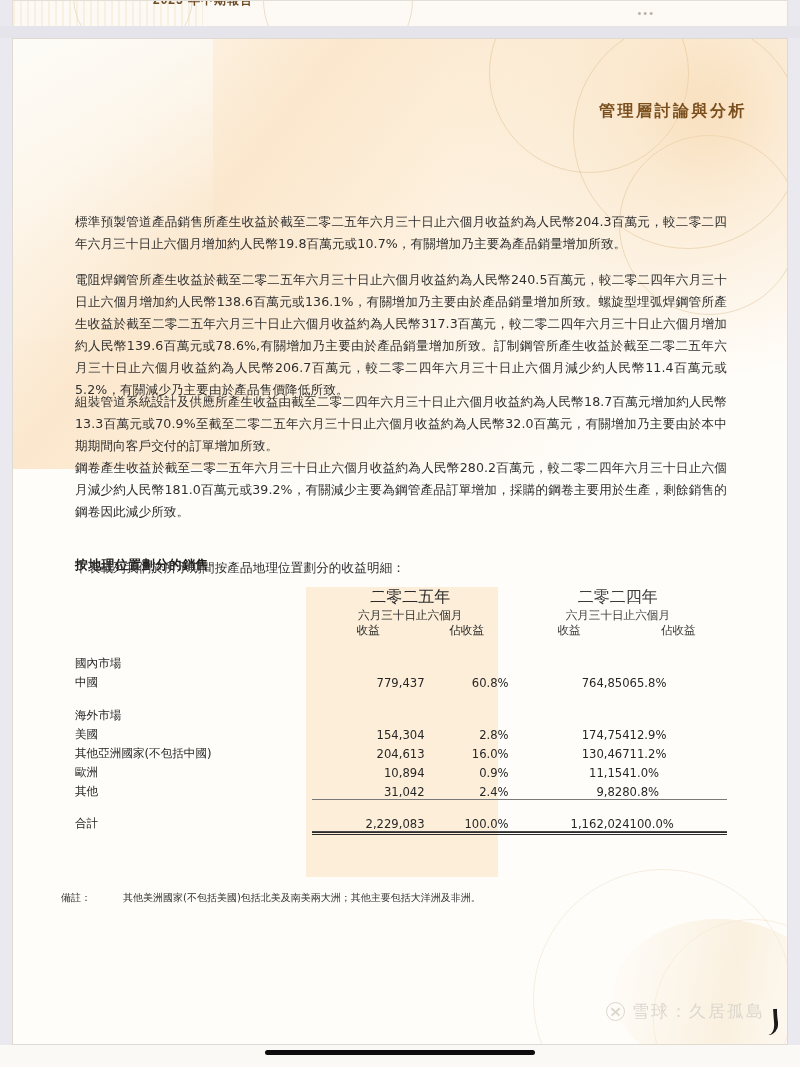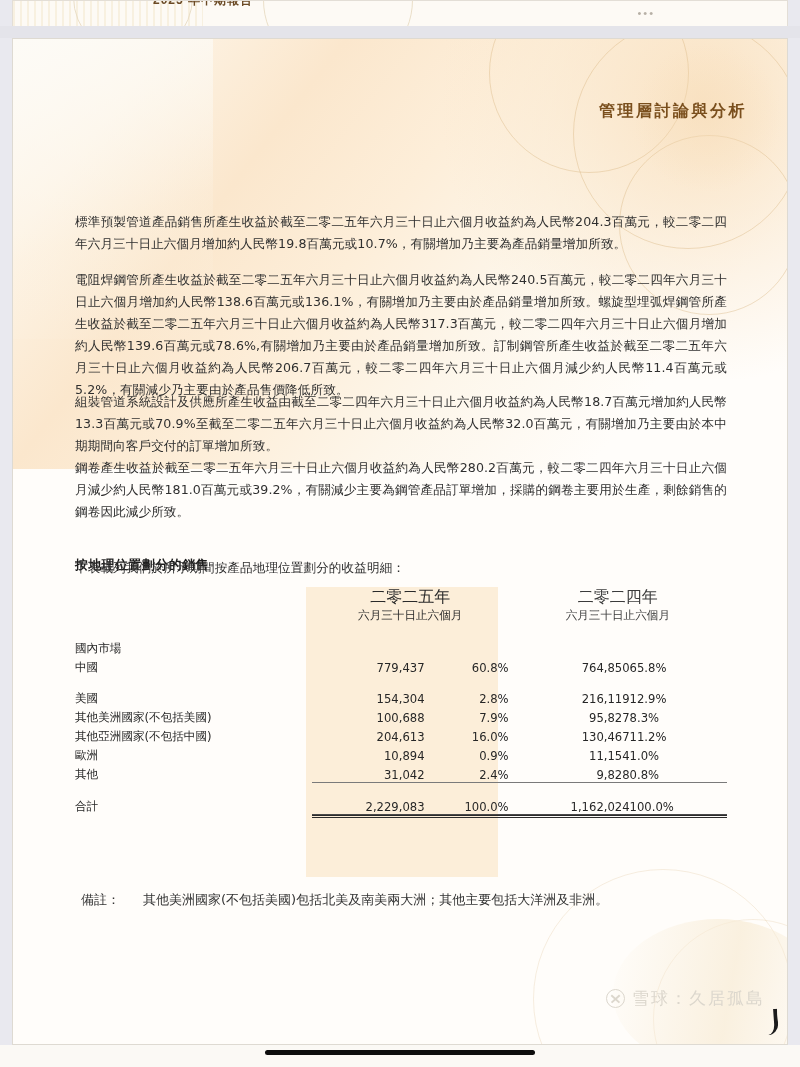--- a/index.html
+++ b/index.html
@@ -158,29 +158,29 @@
     height:0; width:100%;
   }
   .dbl-rule {
     border-top:1px solid #4a4a4a;
     border-bottom:3px double #2b2b2b;
     height:4px; width:100%;
   }
   .total-lbl { padding-top:2px; }
 
   .note {
-    position:absolute; left:68px; top:852px; width:652px;
-    font-size:13px; color:#333;
+    position:absolute; left:48px; top:852px; width:652px;
+    font-size:10px; color:#333;
     font-family:"DejaVu Sans","Liberation Sans",sans-serif;
   }
   .note .note-key { display:inline-block; width:62px; }
 
   
   .watermark {
-    position:absolute; right:22px; bottom:34px;
+    position:absolute; right:22px; bottom:21px;
     display:flex; align-items:center; gap:7px;
     color:#dcd7cd; font-size:17px; letter-spacing:2px;
     font-family:Liberation Sans, sans-serif;
     user-select:none;
   }
   .wm-logo {
     width:19px; height:19px; border-radius:50%;
     border:1.6px solid #dcd7cd;
     position:relative;
   }
@@ -262,20 +262,27 @@
           <tr class="r-head">
             <th class="c-label"></th>
             <th class="c-num hdr-cell hdr-year" colspan="2" style="text-align:center;padding-right:0;">二零二五年</th>
             <th class="c-num2 hdr-cell hdr-year" colspan="2" style="text-align:center;padding-right:0;color:#3b3b3b;">二零二四年</th>
           </tr>
           <tr class="r-head">
             <th class="c-label"></th>
             <th class="hdr-cell hdr-period" colspan="2" style="text-align:center;padding-right:0;">六月三十日止六個月</th>
             <th class="hdr-cell hdr-period" colspan="2" style="text-align:center;padding-right:0;color:#3b3b3b;">六月三十日止六個月</th>
           </tr>
+          <tr class="r-head">
+            <th class="c-label"></th>
+            <th class="c-num hdr-cell hdr-sub">收益</th>
+            <th class="c-pct hdr-cell hdr-sub">佔收益</th>
+            <th class="c-num2 hdr-cell hdr-sub" style="color:#3b3b3b;">收益</th>
+            <th class="c-pct2 hdr-cell hdr-sub" style="color:#3b3b3b;">佔收益</th>
+          </tr>
         </thead>
 
         <tbody>
           <tr class="r-spacer">
               <td colspan="5"></td>
             </tr>
 
           <tr class="r-group">
             <td class="c-label">國內市場</td>
             <td class="c-num"></td>
@@ -288,33 +295,33 @@
             <td class="c-num">779,437</td>
             <td class="c-pct">60.8%</td>
             <td class="c-num2">764,850</td>
             <td class="c-pct2">65.8%</td>
           </tr>
 
           <tr class="r-spacer">
               <td colspan="5"></td>
             </tr>
 
+          <tr class="r-group">
+            <td class="c-label">海外市場</td>
+            <td class="c-num"></td>
+              <td class="c-pct"></td>
+              <td class="c-num2"></td>
+              <td class="c-pct2"></td>
+          </tr>
           <tr class="r-data">
             <td class="c-label">美國</td>
             <td class="c-num">154,304</td>
             <td class="c-pct">2.8%</td>
-            <td class="c-num2">216,119</td>
+            <td class="c-num2">174,754</td>
             <td class="c-pct2">12.9%</td>
-          </tr>
-          <tr class="r-data">
-            <td class="c-label">其他美洲國家(不包括美國)</td>
-            <td class="c-num">100,688</td>
-            <td class="c-pct">7.9%</td>
-            <td class="c-num2">95,827</td>
-            <td class="c-pct2">8.3%</td>
           </tr>
           <tr class="r-data">
             <td class="c-label">其他亞洲國家(不包括中國)</td>
             <td class="c-num">204,613</td>
             <td class="c-pct">16.0%</td>
             <td class="c-num2">130,467</td>
             <td class="c-pct2">11.2%</td>
           </tr>
           <tr class="r-data">
             <td class="c-label">歐洲</td>

